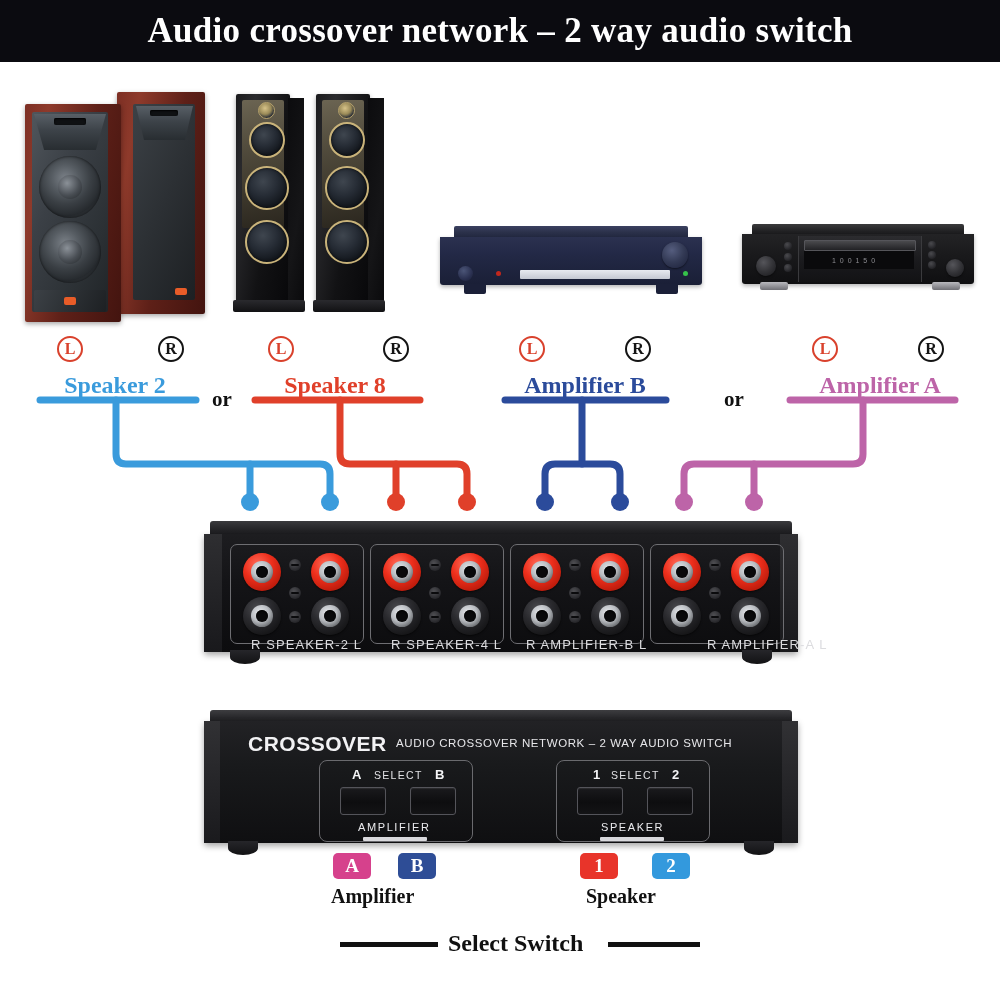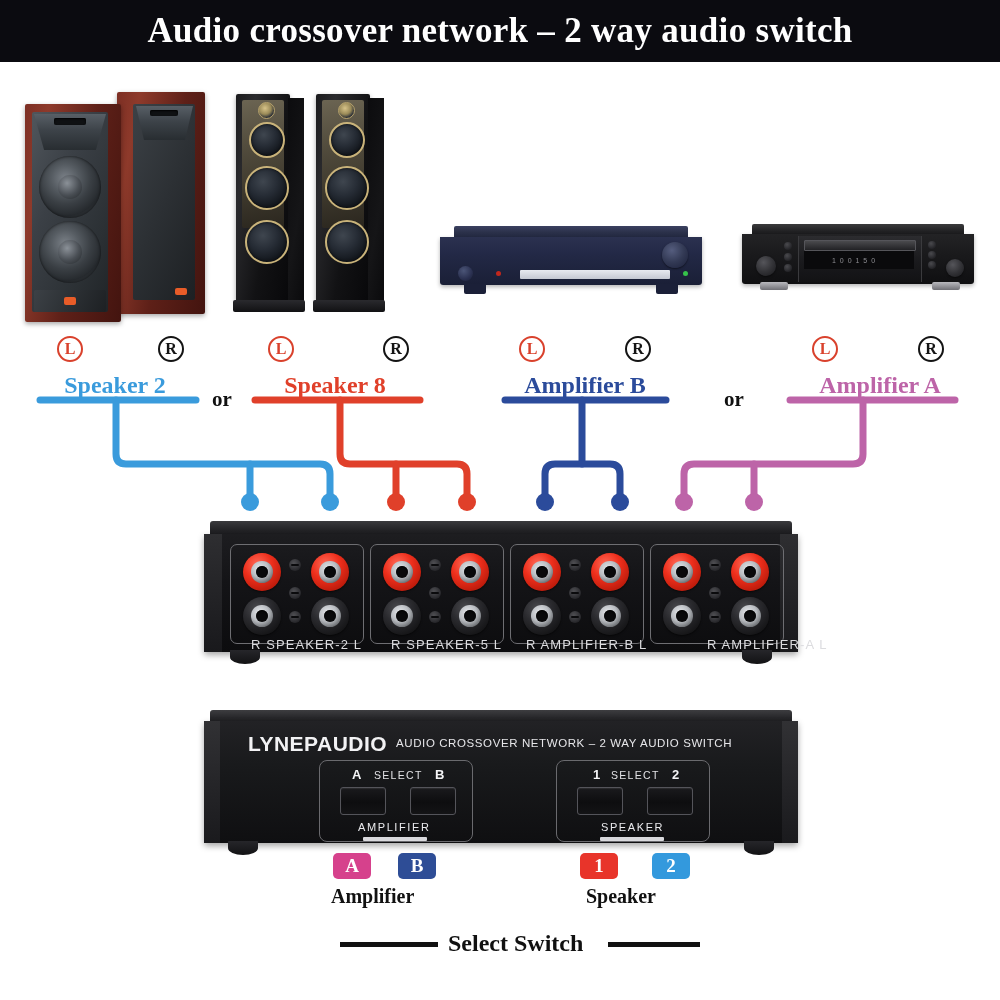--- a/index.html
+++ b/index.html
@@ -535,21 +535,21 @@
           <span class="hole"></span>
         </div>
       <div class="post blk" style="left:80px;top:52px;width:38px;height:38px;">
           <span class="ring"></span>
           <span class="hole"></span>
         </div>
       <div class="screw" style="left:58px;top:14px;width:12px;height:12px;"></div>
       <div class="screw" style="left:58px;top:42px;width:12px;height:12px;"></div>
       <div class="screw" style="left:58px;top:66px;width:12px;height:12px;"></div>
     </div>
-    <div class="tlabel" style="left:187px;top:116px;">R SPEAKER-5 L</div>
+    <div class="tlabel" style="left:187px;top:116px;">R SPEAKER-4 L</div>
 
     <div class="sect" style="left:306px;top:23px;width:132px;height:98px;">
       <div class="post red" style="left:12px;top:8px;width:38px;height:38px;">
           <span class="ring"></span>
           <span class="hole"></span>
         </div>
       <div class="post red" style="left:80px;top:8px;width:38px;height:38px;">
           <span class="ring"></span>
           <span class="hole"></span>
         </div>
@@ -593,21 +593,21 @@
     <div class="foot" style="left:26px;top:129px;width:30px;height:14px;"></div>
     <div class="foot" style="left:538px;top:129px;width:30px;height:14px;"></div>
   </div>
 
   <div class="front" style="left:204px;top:710px;width:594px;height:140px;">
     <div class="shellTop" style="left:6px;top:0;width:582px;height:12px;"></div>
     <div class="shell" style="left:0;top:11px;width:594px;height:122px;"></div>
     <div class="sideL" style="left:0;top:11px;width:16px;height:122px;"></div>
     <div class="sideR" style="left:578px;top:11px;width:16px;height:122px;"></div>
 
-    <div class="brand" style="left:44px;top:22px;">LYNEPAUDIO</div>
+    <div class="brand" style="left:44px;top:22px;">CROSSOVER</div>
     <div class="model" style="left:192px;top:27px;">AUDIO CROSSOVER NETWORK – 2 WAY AUDIO SWITCH</div>
 
     <div class="group" style="left:115px;top:50px;width:152px;height:80px;">
       <div class="chlabel" style="left:32px;top:6px;">A</div>
       <div class="seltxt" style="left:54px;top:8px;">SELECT</div>
       <div class="chlabel" style="left:115px;top:6px;">B</div>
       <div class="pbtn" style="left:20px;top:26px;width:44px;height:26px;"></div>
       <div class="pbtn" style="left:90px;top:26px;width:44px;height:26px;"></div>
       <div class="glabeltxt" style="left:38px;top:60px;">AMPLIFIER</div>
       <div class="notch" style="left:43px;top:76px;width:64px;height:4px;"></div>

